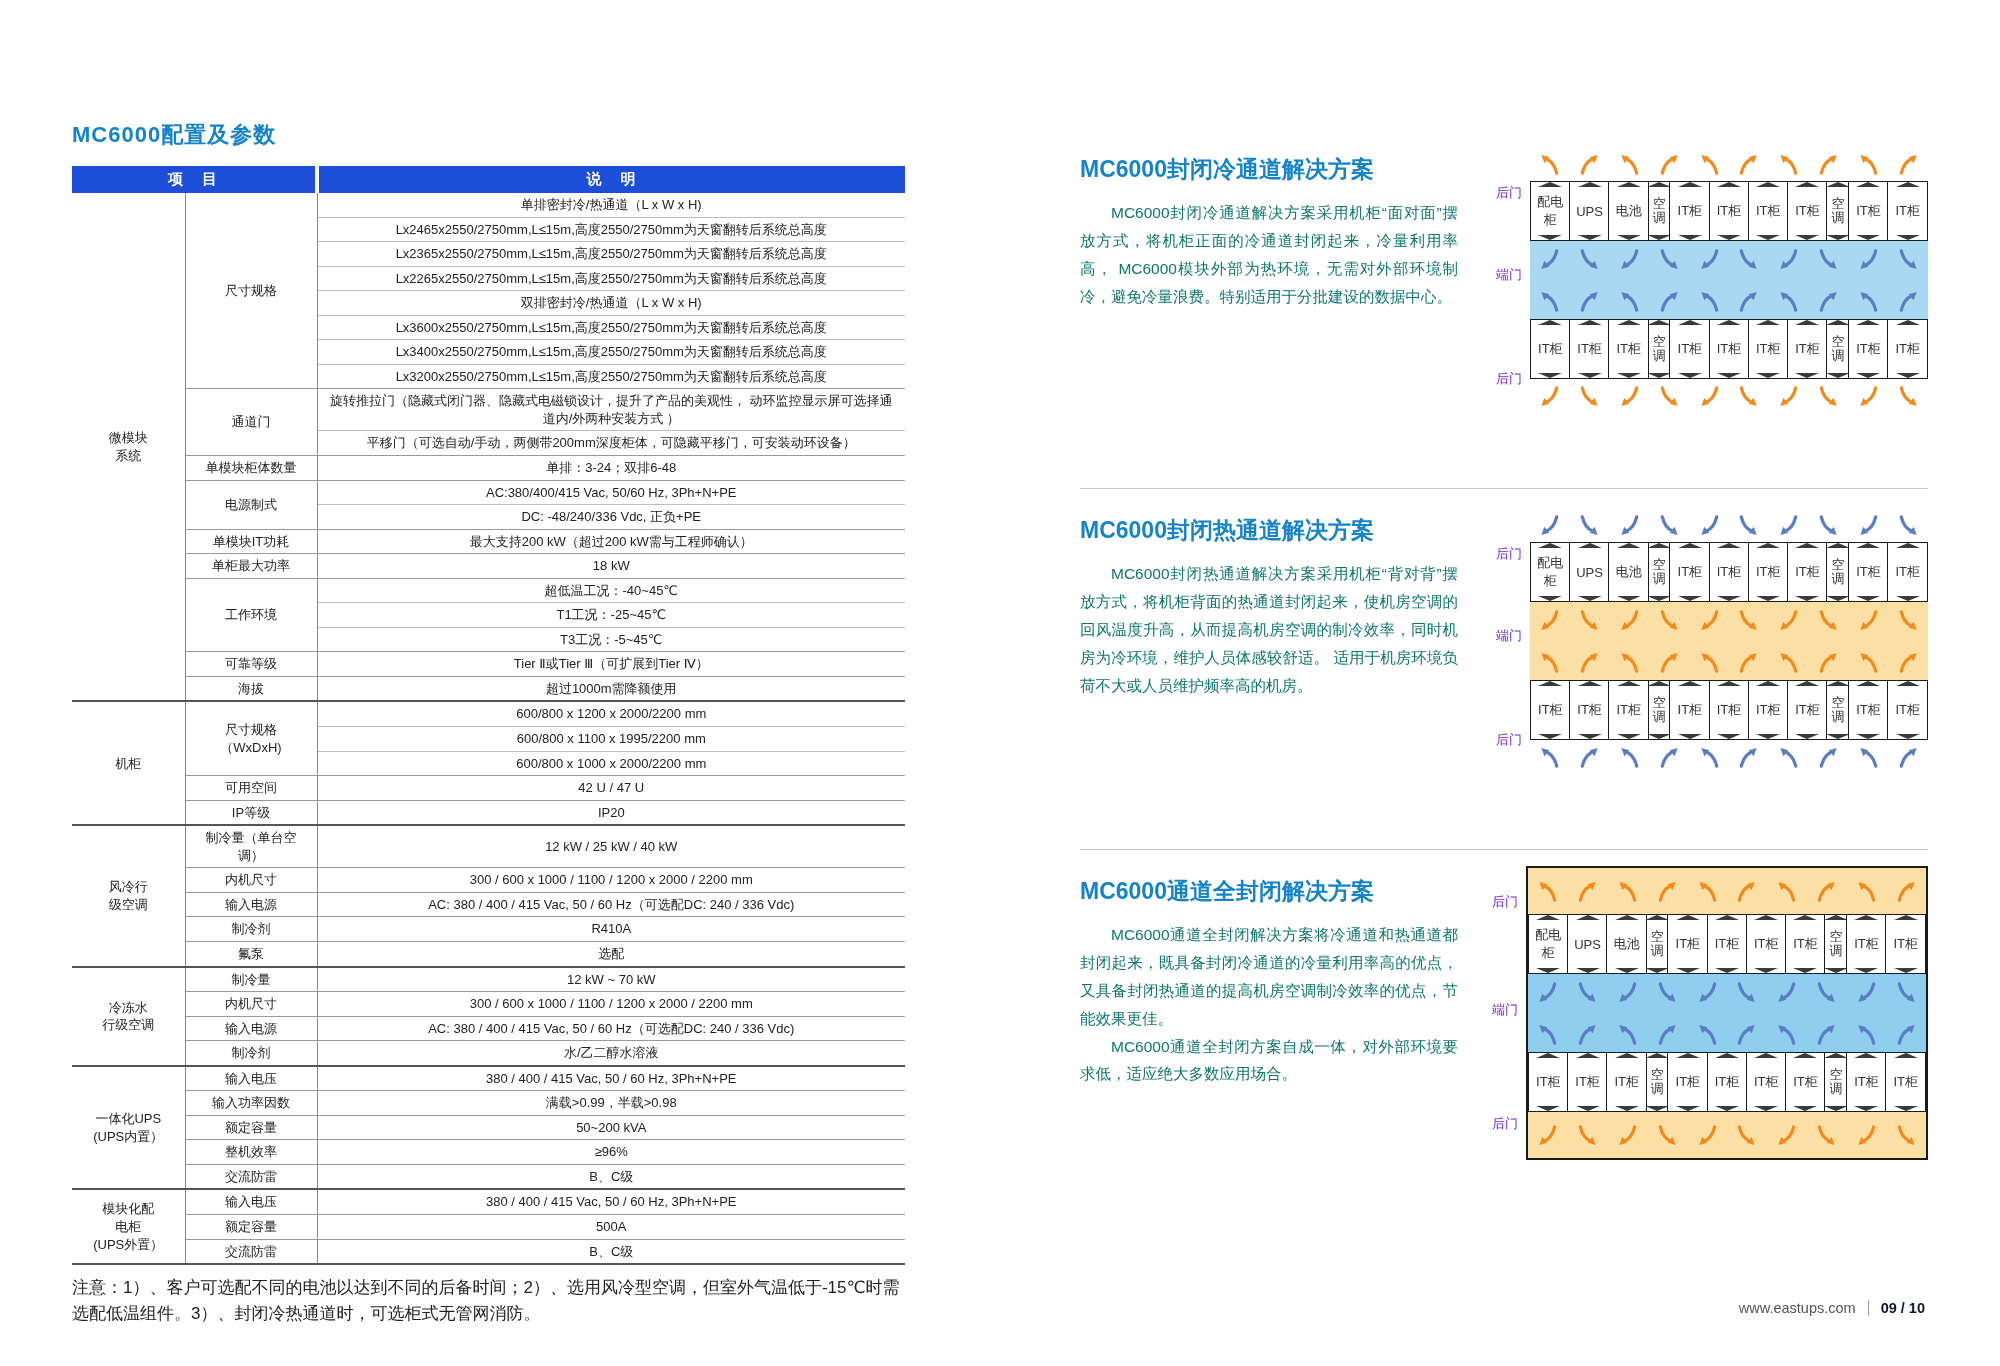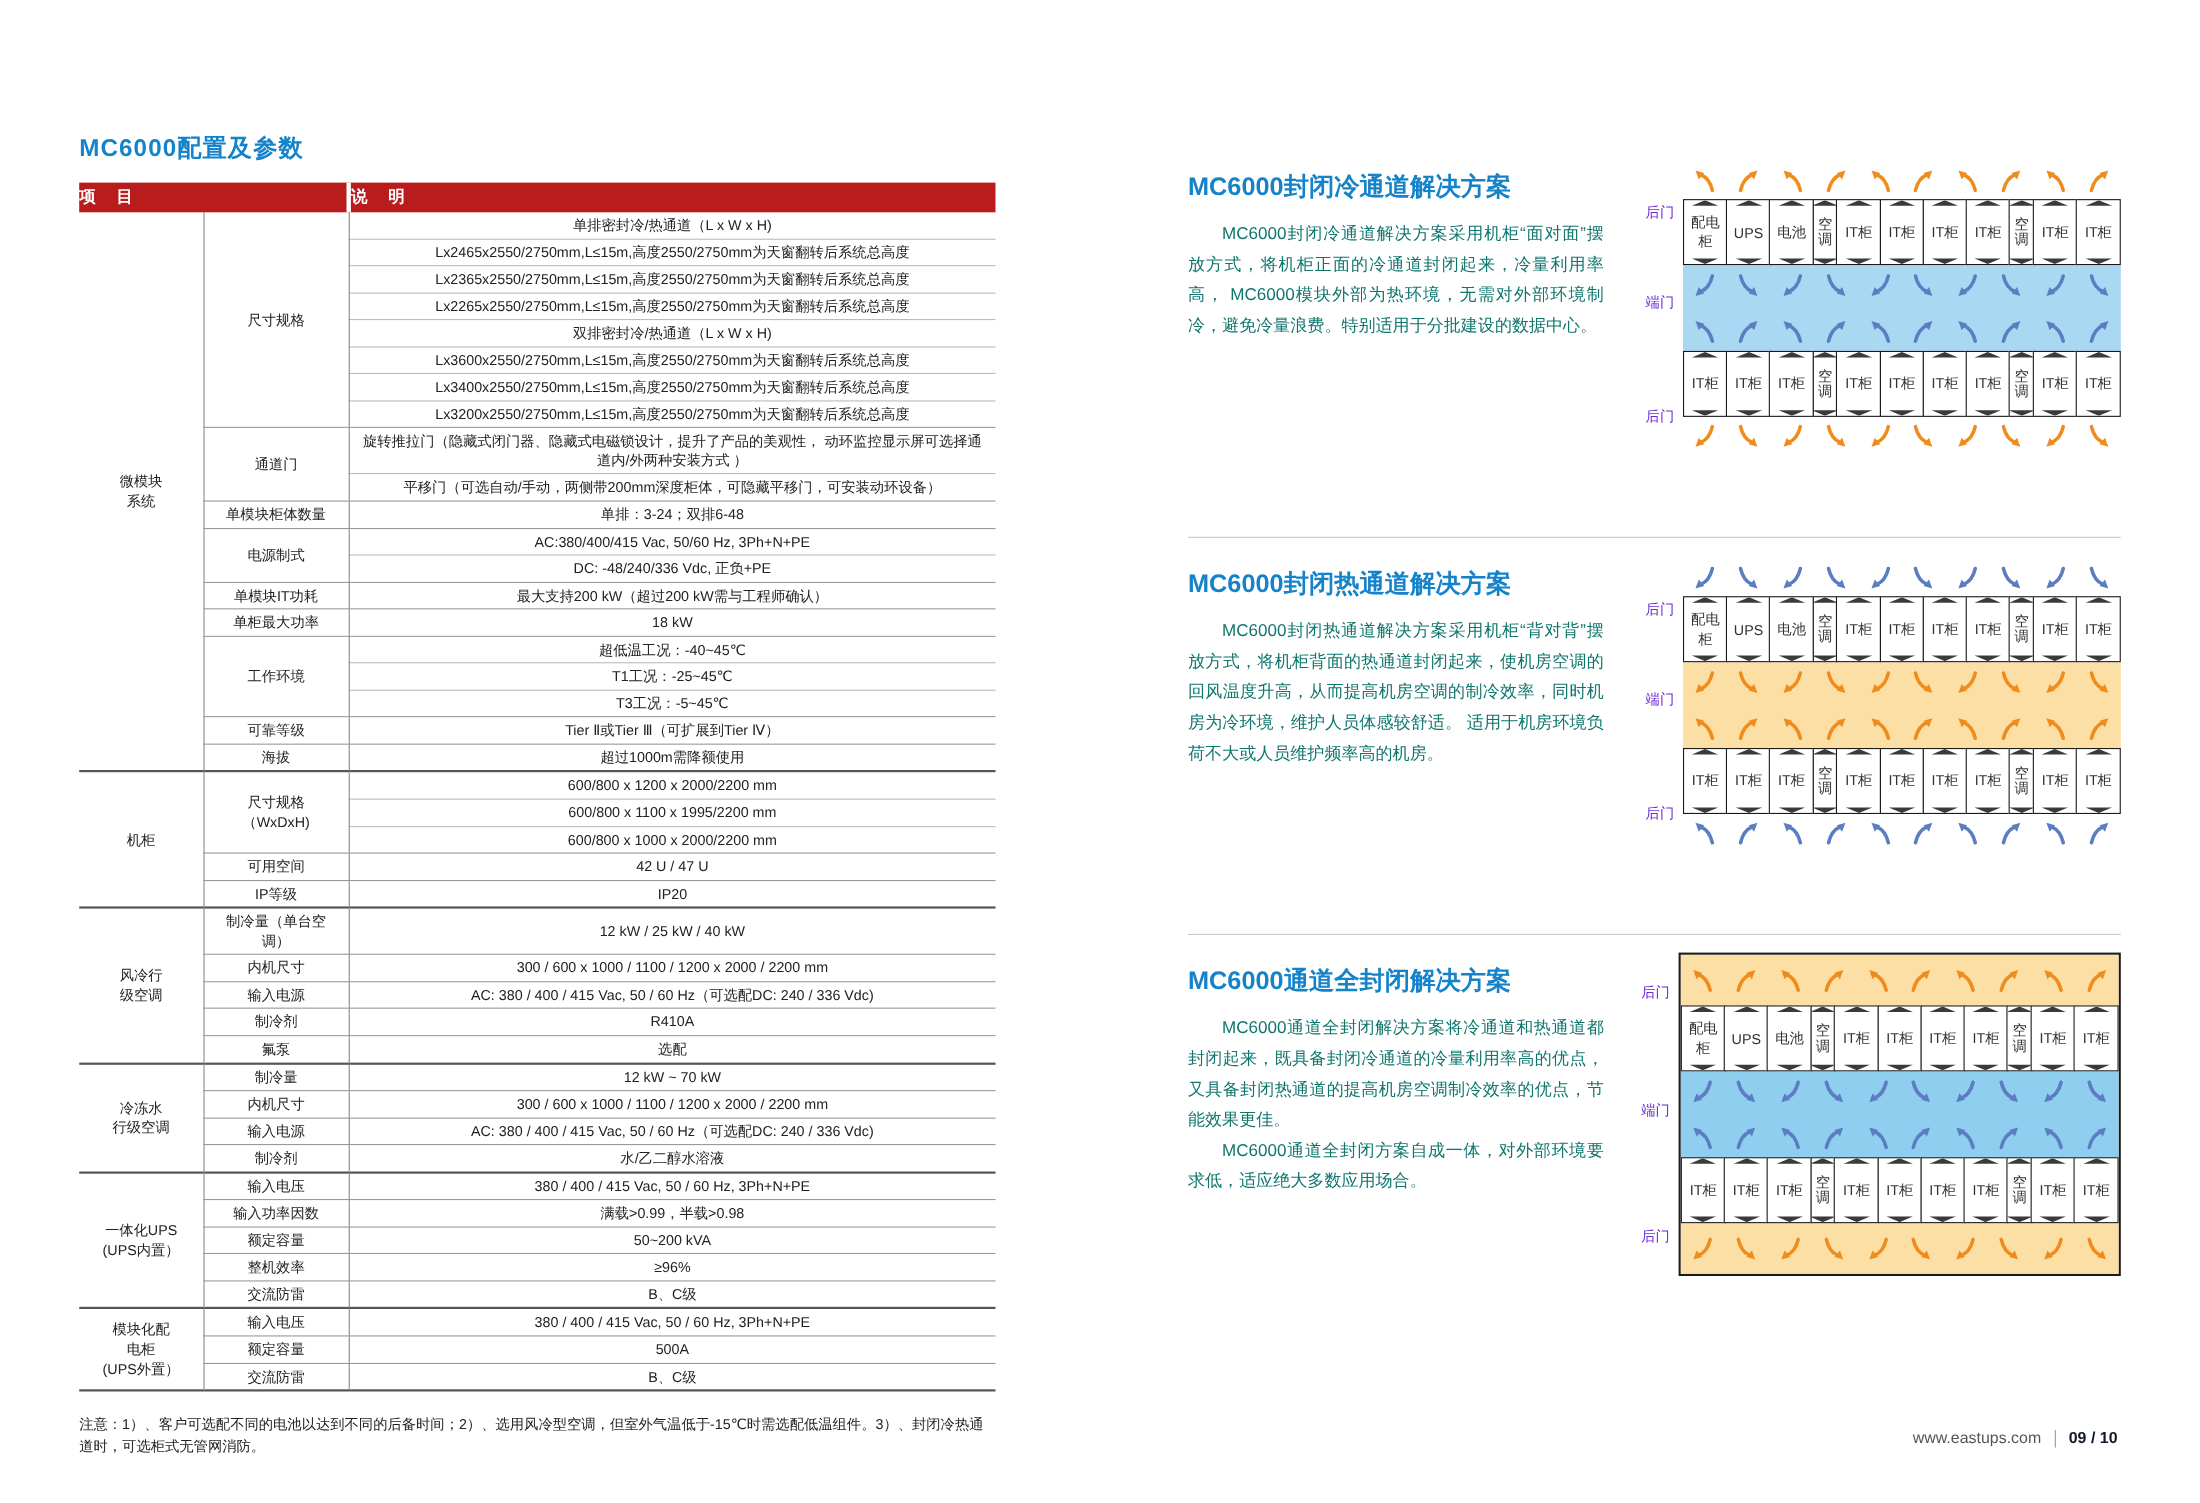--- a/index.html
+++ b/index.html
@@ -7,34 +7,34 @@
     width:2000px;height:1366px;position:relative;background:#ffffff;overflow:hidden;
     font-family:"Liberation Sans","DejaVu Sans",sans-serif;color:#333;
   }
   
   .left{position:absolute;left:72px;top:120px;width:833px}
   .page-title{color:#1583c9;font-size:22px;font-weight:bold;margin:0 0 16px 0;letter-spacing:1px}
   table.spec{width:100%;border-collapse:collapse;table-layout:fixed}
   table.spec col.c1{width:113px}
   table.spec col.c2{width:132px}
   table.spec th{
-    background:#b91c1c;color:#fff;font-size:15px;font-weight:bold;
-    padding:4px 0;text-align:left;letter-spacing:2px;
+    background:#1d4ed8;color:#fff;font-size:15px;font-weight:bold;
+    padding:4px 0;text-align:center;letter-spacing:2px;
   }
   table.spec th.h-item{border-right:4px solid #fff}
   table.spec td{
     font-size:13px;color:#222;text-align:center;padding:3px 8px;line-height:1.35;
     vertical-align:middle;
   }
   td.group{border-right:1px solid #888;border-bottom:2px solid #555;white-space:pre-line}
   td.item{border-right:1px solid #888;border-bottom:1px solid #999;white-space:pre-line}
   td.desc{border-bottom:1px solid #bcbcbc}
   td.desc.item-end{border-bottom:1px solid #999}
   td.desc.g-end,td.item.g-end{border-bottom:2px solid #555}
-  .note{font-size:13px;color:#222;margin-top:20px;line-height:1.5}
+  .note{font-size:17px;color:#222;margin-top:10px;line-height:1.5}
   
   .right{position:absolute;left:1080px;top:128px;width:848px}
   .sec{display:flex;align-items:flex-start;gap:6px;padding:16px 0 14px}
   .sec + .sec{border-top:1px solid #c9c9c9}
   .sec1{min-height:330px}.sec2{min-height:330px}.sec3{min-height:360px}
   .sec-text{width:378px;flex:none;align-self:flex-start;padding-top:10px}
   .sec-title{font-size:23px;color:#1583c9;font-weight:bold;margin:0 0 14px 0}
   .paras p{font-size:15.5px;line-height:1.8;margin:0;text-align:justify;text-indent:2em;color:#0f766e}
   
   .diagram-wrap{margin-left:auto;display:flex;align-items:center}

